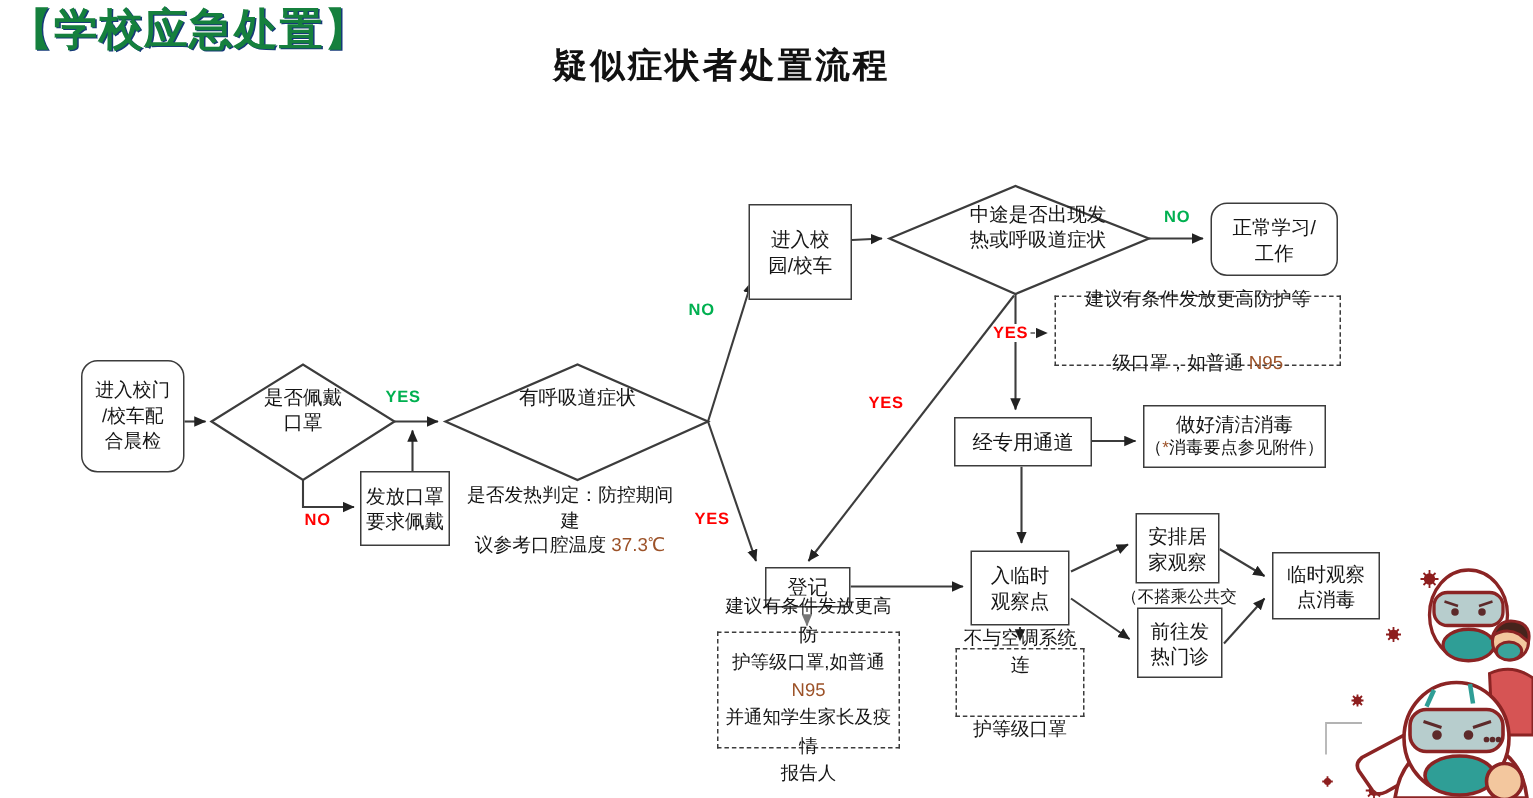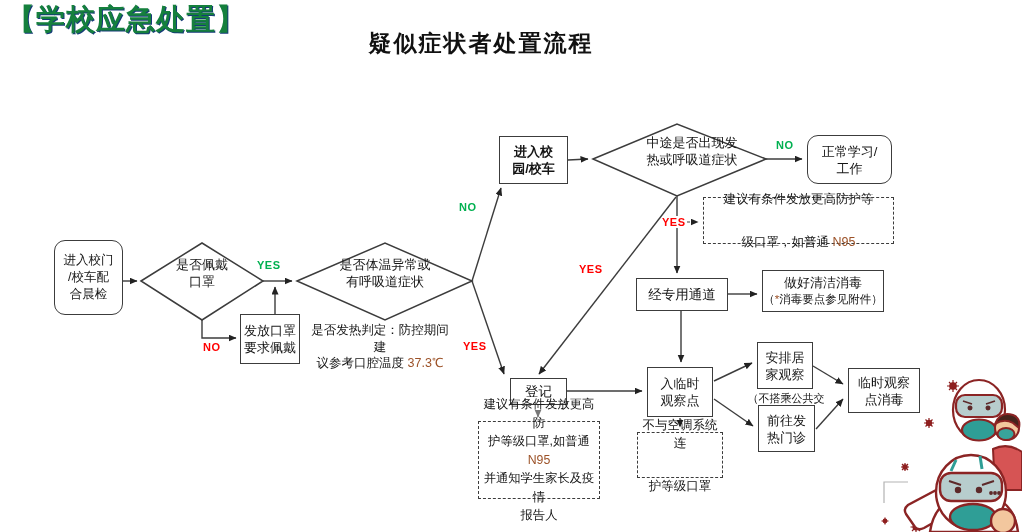--- a/index.html
+++ b/index.html
@@ -157,32 +157,31 @@
     <div>是否佩戴</div>
     <div>口罩</div>
   </div>
 
   <div class="node" style="left:240px;top:314px;width:60px;height:50px;">
     <span>发放口罩</span>
     <span>要求佩戴</span>
   </div>
 
   <div class="dtext" style="left:305px;top:256px;width:160px;">
-    <div>是否体温异常或</div>
     <div>有呼吸道症状</div>
   </div>
 
   <div class="ptext" style="left:306px;top:322px;width:148px;">
     <div>是否发热判定：防控期间建</div>
     <div>
       <span>议参考口腔温度 </span><span class="accent">37.3℃</span>
     </div>
   </div>
 
-  <div class="node" style="left:499px;top:136px;width:69px;height:48px;font-weight:bold;">
+  <div class="node" style="left:499px;top:136px;width:69px;height:64px;">
     <span>进入校</span>
     <span>园/校车</span>
   </div>
 
   <div class="dtext" style="left:612px;top:134px;width:160px;">
     <div>中途是否出现发</div>
     <div>热或呼吸道症状</div>
   </div>
 
   <div class="node rounded" style="left:807px;top:135px;width:85px;height:49px;">

